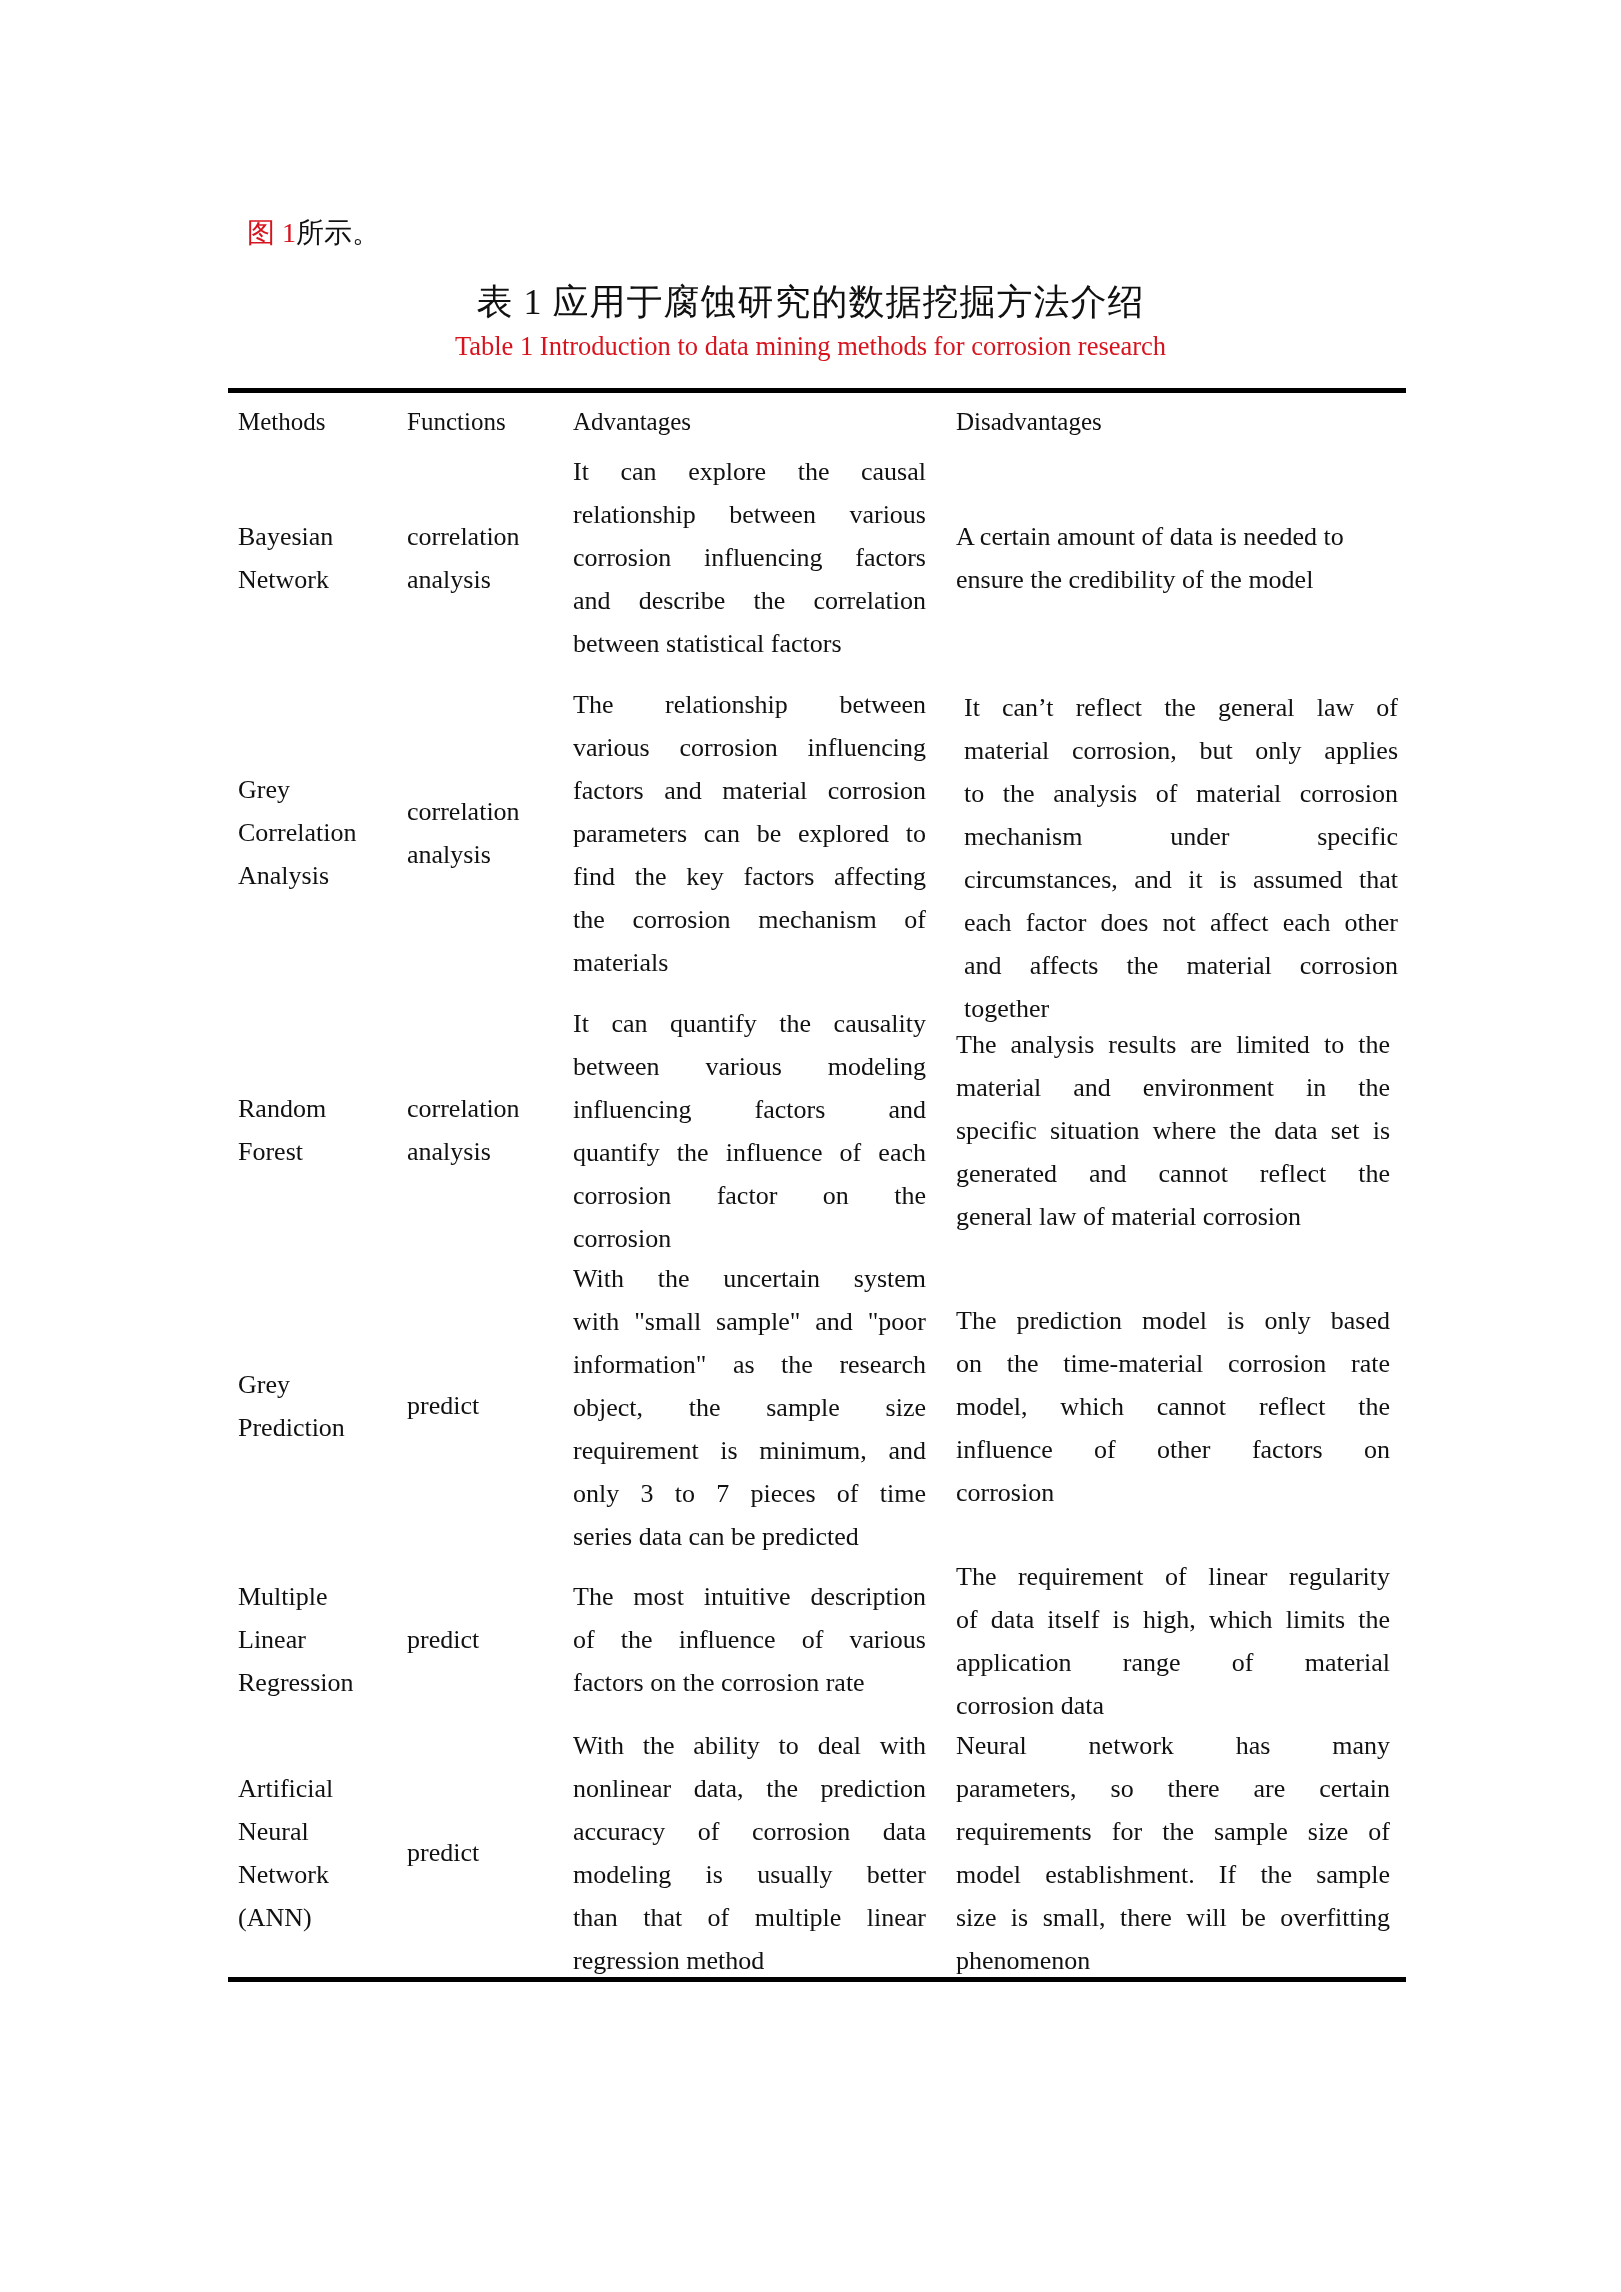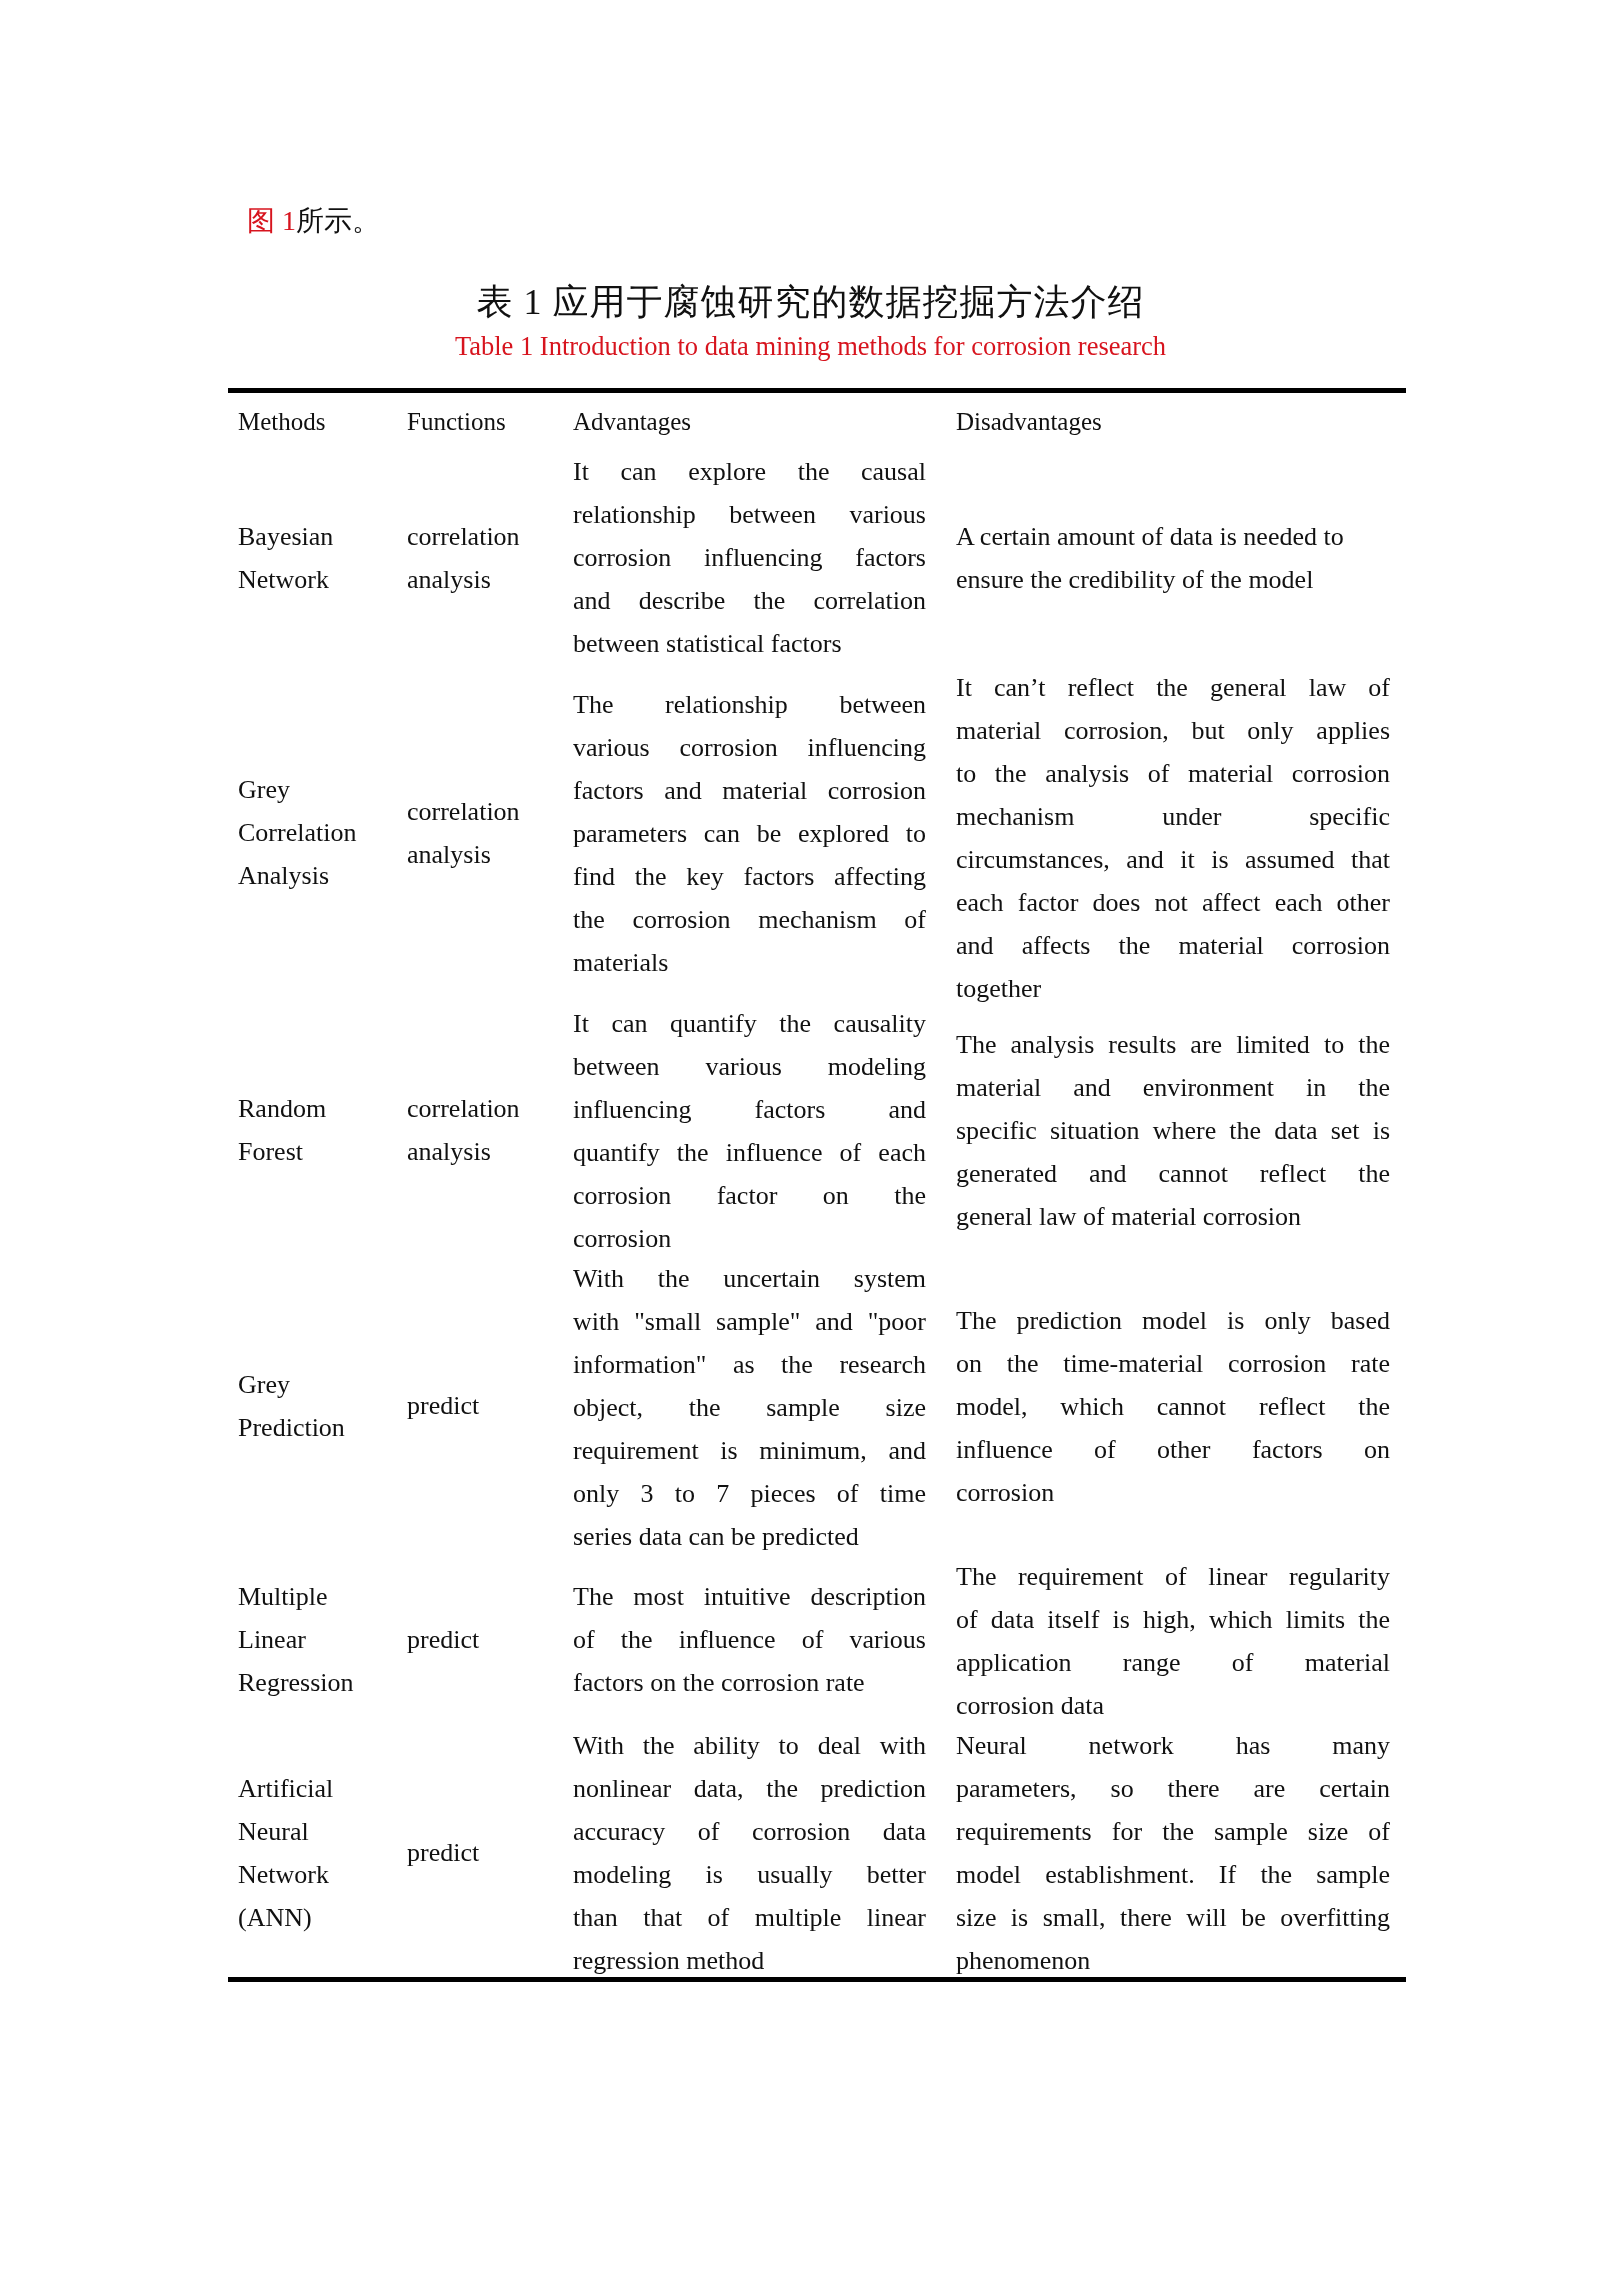--- a/index.html
+++ b/index.html
@@ -1,19 +1,19 @@
 <!DOCTYPE html>
 <html><head>
 <meta charset="utf-8">
 <style>
   html, body { margin: 0; padding: 0; background: #ffffff; }
   body { width: 1621px; height: 2293px; position: relative; overflow: hidden;
          font-family: "Liberation Serif", "DejaVu Serif", serif; color: #111; }
   .abs { position: absolute; }
-  .intro { left: 247px; top: 202px; font-size: 28px; line-height: 37px; white-space: nowrap; }
+  .intro { left: 247px; top: 214px; font-size: 28px; line-height: 37px; white-space: nowrap; }
   .red { color: #d7141e; }
   .cap-cn { left: 0; width: 1621px; text-align: center; top: 284px; font-size: 36px; line-height: 37px; letter-spacing: 1px; }
   .cap-en { left: 0; width: 1621px; text-align: center; top: 329px; font-size: 26.5px; line-height: 35px; color: #d7141e; }
   .rule { background: #000; left: 228px; width: 1178px; height: 4.9px; }
   .th { font-size: 25px; line-height: 35px; text-align: left; top: 404px; white-space: nowrap; }
   .cell { font-size: 26px; line-height: 43px; }
   .cell .ln { display: block; height: 43px; white-space: nowrap; }
   .just .ln { text-align: justify; text-align-last: justify; white-space: normal; }
   .just .ln.last { text-align-last: left; }
   .center .ln { text-align: left; }
@@ -74,21 +74,21 @@
   </div>
   <div class="abs cell just c-adv" style="top:683px;">
     <span class="ln">The relationship between</span>
     <span class="ln">various corrosion influencing</span>
     <span class="ln">factors and material corrosion</span>
     <span class="ln">parameters can be explored to</span>
     <span class="ln">find the key factors affecting</span>
     <span class="ln">the corrosion mechanism of</span>
     <span class="ln last">materials</span>
   </div>
-  <div class="abs cell just c-dis" style="top:666px;">
+  <div class="abs cell just c-dis" style="top:686px;margin-left:8px;">
     <span class="ln">It can’t reflect the general law of</span>
     <span class="ln">material corrosion, but only applies</span>
     <span class="ln">to the analysis of material corrosion</span>
     <span class="ln">mechanism under specific</span>
     <span class="ln">circumstances, and it is assumed that</span>
     <span class="ln">each factor does not affect each other</span>
     <span class="ln">and affects the material corrosion</span>
     <span class="ln last">together</span>
   </div>
 </div>

